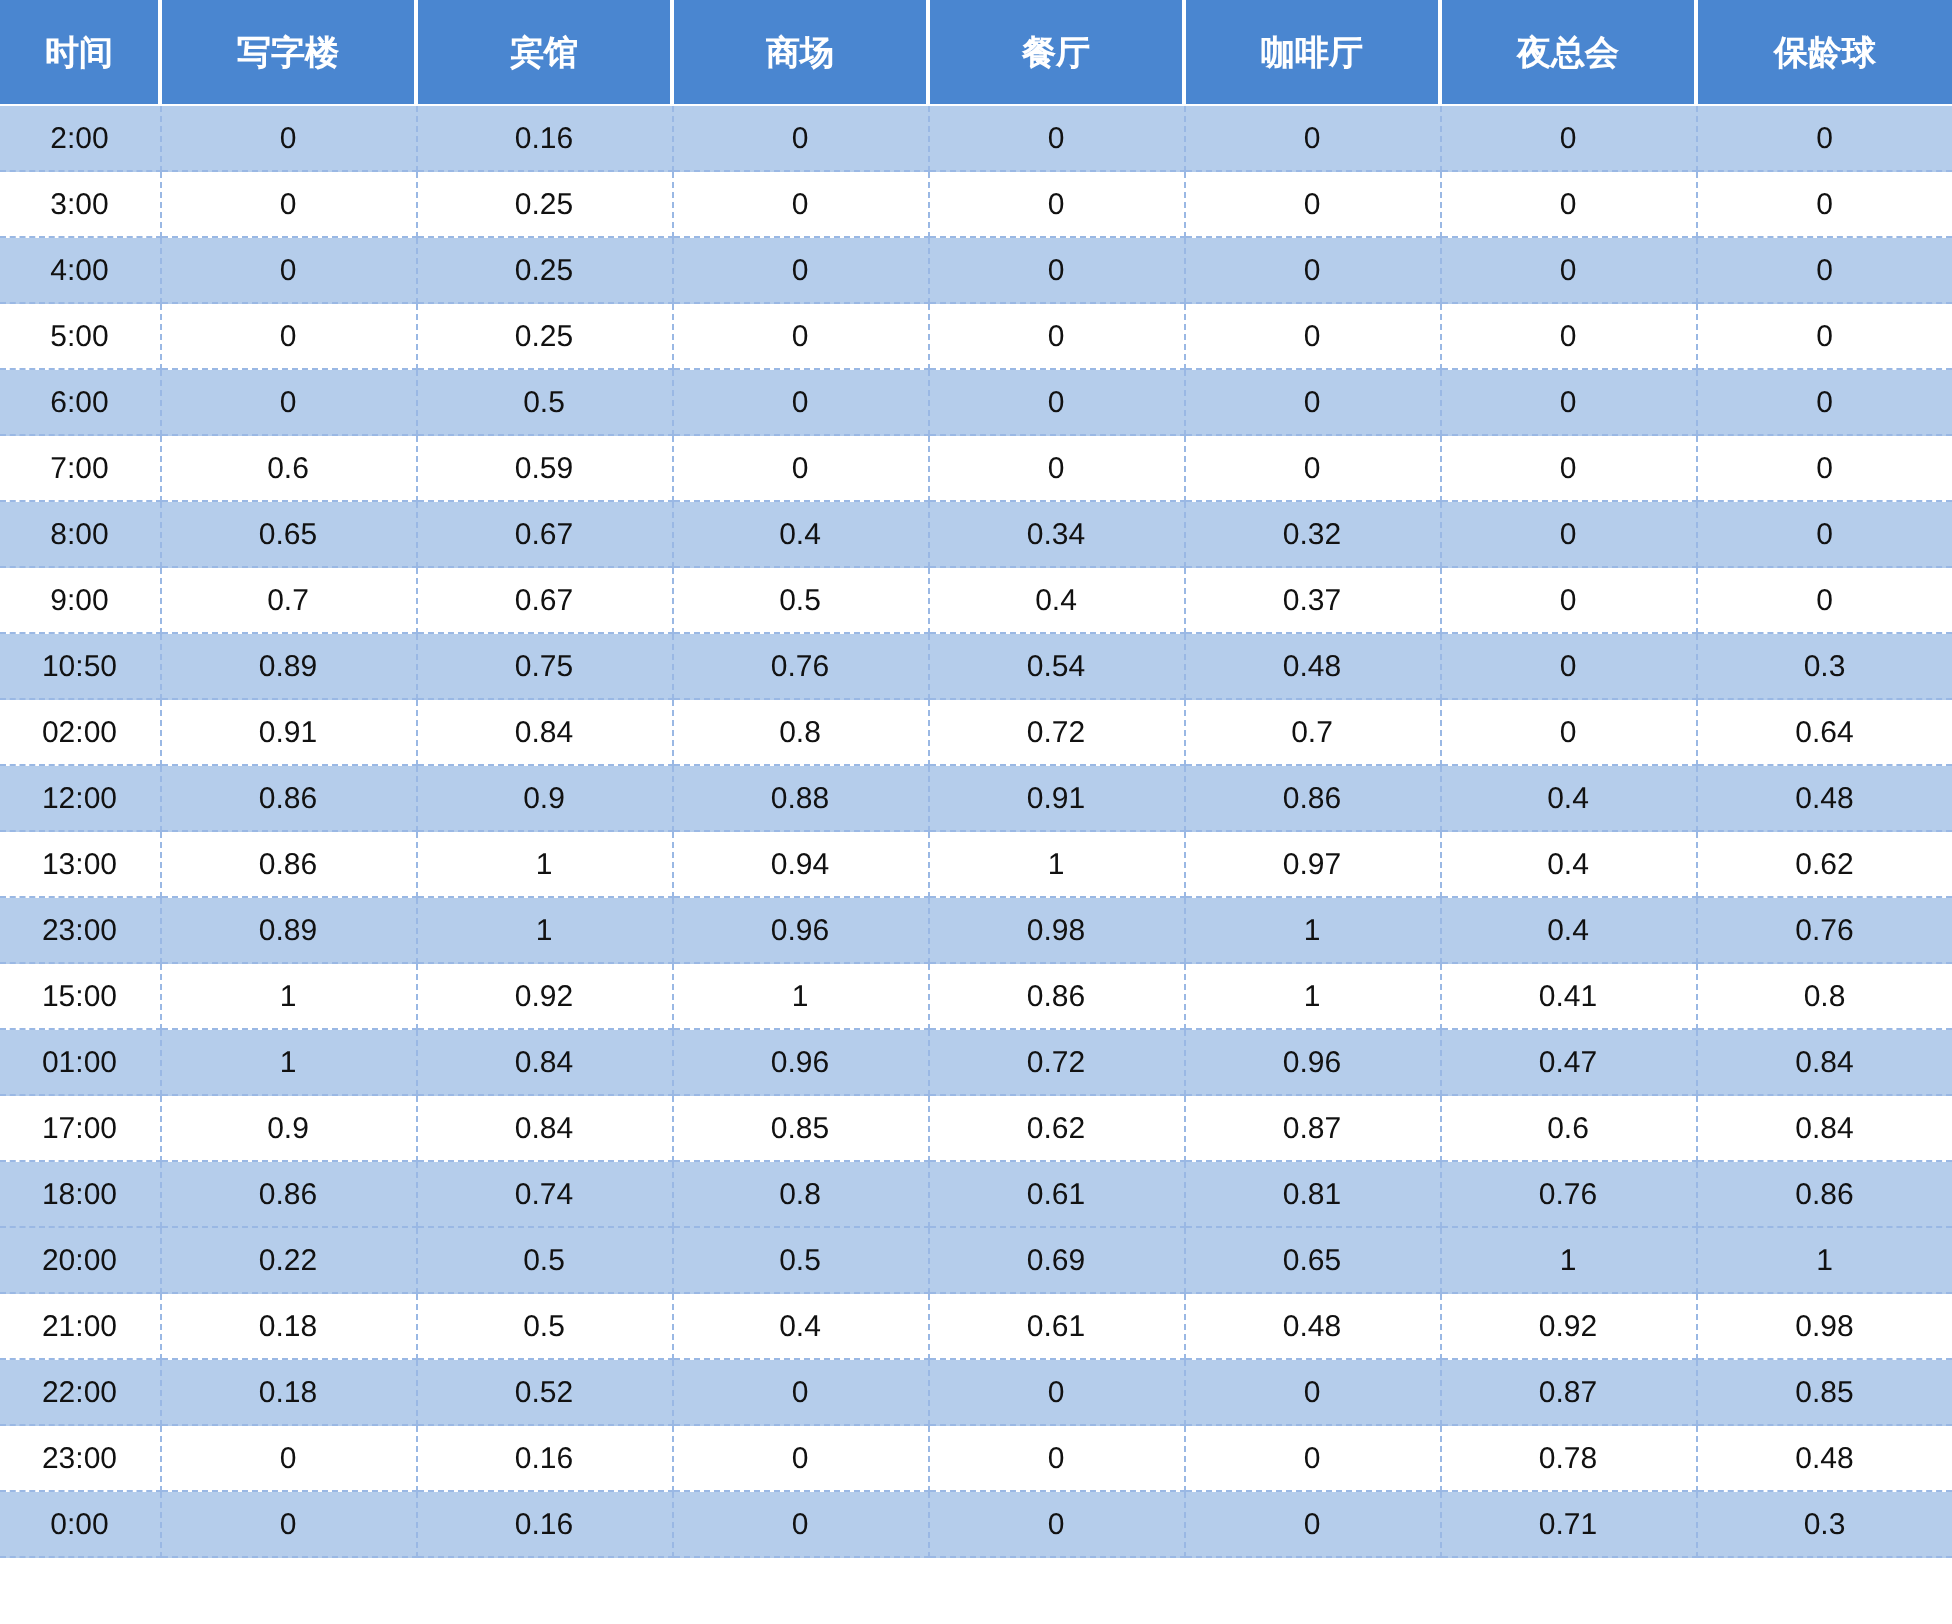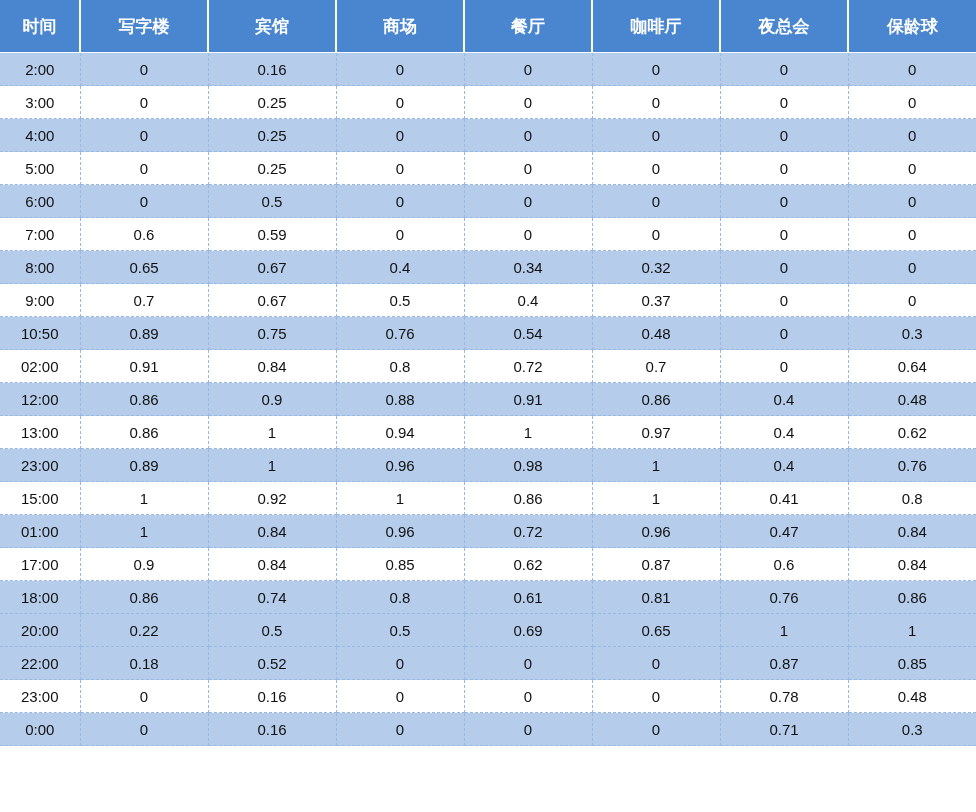--- a/index.html
+++ b/index.html
@@ -258,20 +258,30 @@
       <tr class="even">
         <td>20:00</td>
         <td>0.22</td>
         <td>0.5</td>
         <td>0.5</td>
         <td>0.69</td>
         <td>0.65</td>
         <td>1</td>
         <td>1</td>
       </tr>
+      <tr class="odd">
+        <td>21:00</td>
+        <td>0.18</td>
+        <td>0.5</td>
+        <td>0.4</td>
+        <td>0.61</td>
+        <td>0.48</td>
+        <td>0.92</td>
+        <td>0.98</td>
+      </tr>
       <tr class="even">
         <td>22:00</td>
         <td>0.18</td>
         <td>0.52</td>
         <td>0</td>
         <td>0</td>
         <td>0</td>
         <td>0.87</td>
         <td>0.85</td>
       </tr>

